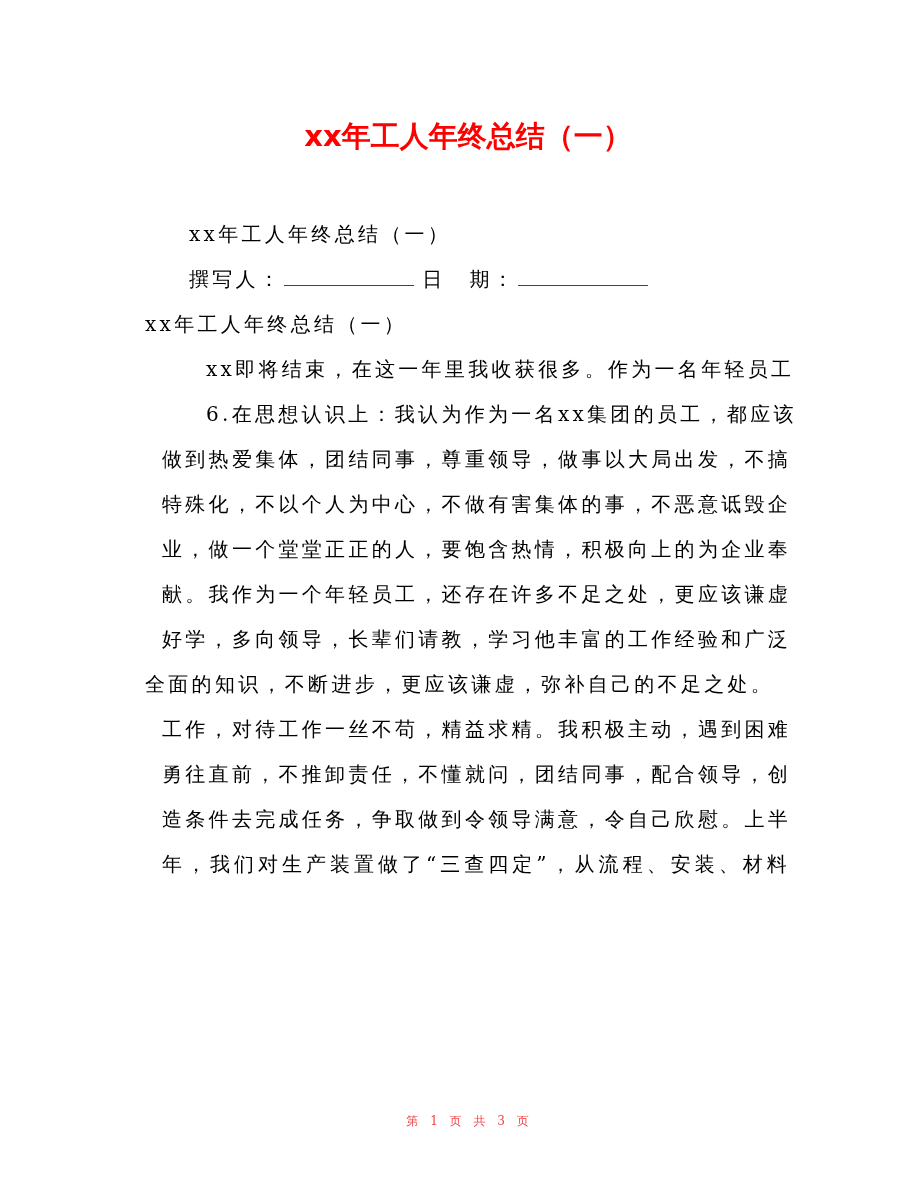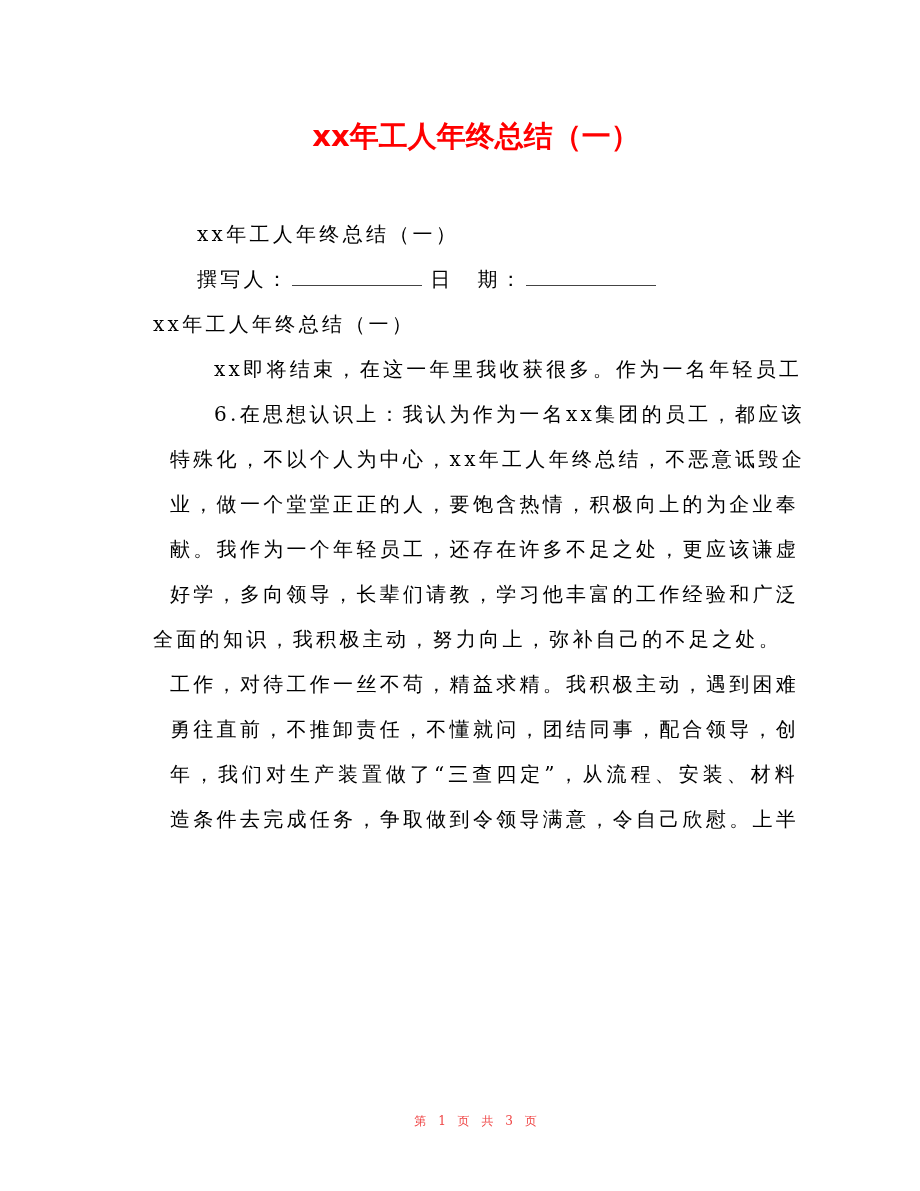--- a/index.html
+++ b/index.html
@@ -10,21 +10,21 @@
     body {
       width: 920px;
       height: 1191px;
       position: relative;
       overflow: hidden;
       font-family: "DejaVu Serif", "Liberation Serif", serif;
       color: #000000;
     }
     .page {
       position: absolute;
-      left: 16px;
+      left: 8px;
       top: 0;
       width: 728px;
       height: 1191px;
       background: #ffffff;
     }
     .doc-title {
       position: absolute;
       left: 0;
       top: 116px;
       width: 920px;
@@ -98,28 +98,29 @@
       <span>撰写人：</span><span class="blank"></span><span>日</span><span class="gap"></span><span>期：</span><span class="blank"></span>
     </div>
 
     <div class="line">
       <span>xx年工人年终总结（一）</span>
     </div>
 
     <div class="line indent justified">xx即将结束，在这一年里我收获很多。作为一名年轻员工</div>
 
     <div class="line indent justified">6.在思想认识上：我认为作为一名xx集团的员工，都应该</div>
-    <div class="line justified">特殊化，不以个人为中心，xx年工人年终总结，不恶意诋毁企</div>
+    <div class="line justified">做到热爱集体，团结同事，尊重领导，做事以大局出发，不搞</div>
+    <div class="line justified">特殊化，不以个人为中心，不做有害集体的事，不恶意诋毁企</div>
     <div class="line justified">业，做一个堂堂正正的人，要饱含热情，积极向上的为企业奉</div>
     <div class="line justified">献。我作为一个年轻员工，还存在许多不足之处，更应该谦虚</div>
     <div class="line justified">好学，多向领导，长辈们请教，学习他丰富的工作经验和广泛</div>
-    <div class="line">全面的知识，我积极主动，努力向上，弥补自己的不足之处。</div>
+    <div class="line">全面的知识，不断进步，更应该谦虚，弥补自己的不足之处。</div>
 
     <div class="line justified">工作，对待工作一丝不苟，精益求精。我积极主动，遇到困难</div>
     <div class="line justified">勇往直前，不推卸责任，不懂就问，团结同事，配合领导，创</div>
+    <div class="line justified">造条件去完成任务，争取做到令领导满意，令自己欣慰。上半</div>
     <div class="line justified">年，我们对生产装置做了“三查四定”，从流程、安装、材料</div>
-    <div class="line justified">造条件去完成任务，争取做到令领导满意，令自己欣慰。上半</div>
 
   </div>
 
   <div class="footer">第 1 页 共 3 页</div>
 
 </div>
 
 </body></html>

